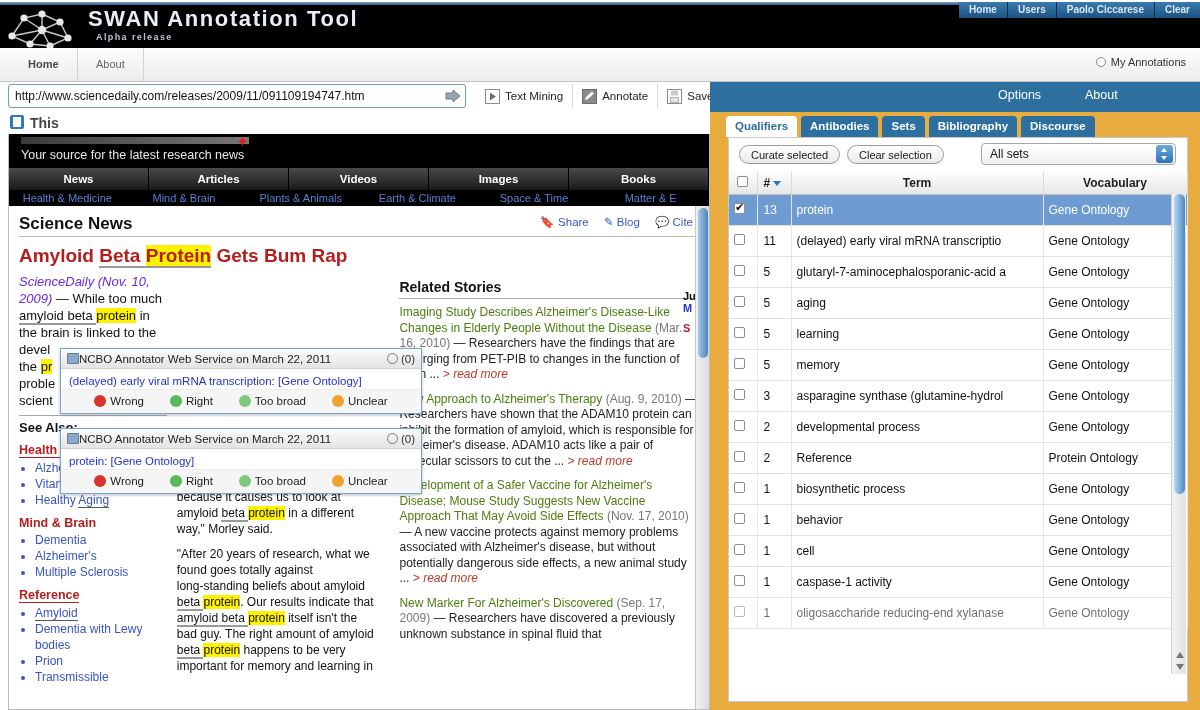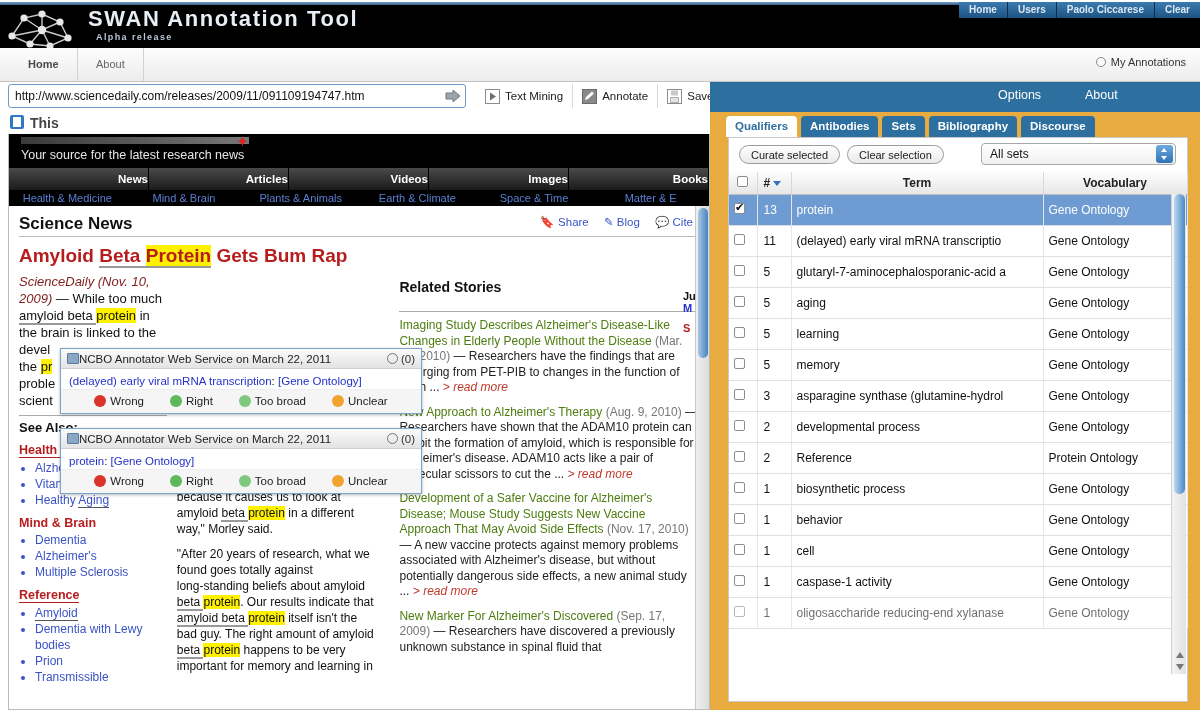--- a/index.html
+++ b/index.html
@@ -96,21 +96,21 @@
     background:#fff; border:1px solid #bbb; border-top:none; overflow:hidden;
   }
   
   .sd-head { position:absolute; left:0; top:0; width:700px; height:72px; background:#000; overflow:hidden;}
   .sd-logo-line { position:absolute; left:12px; top:3px; width:228px; height:7px;
      background:linear-gradient(to right,#3a3a3a,#777); }
   .sd-redmark { position:absolute; left:228px; top:0px; width:12px; height:12px; color:#d22; font-size:13px; font-weight:bold;}
   .sd-tag { position:absolute; left:12px; top:14px; color:#e6e6e6; font-size:12.5px; }
   .sd-mainnav { position:absolute; left:0; top:34px; width:700px; height:22px; display:flex; }
   .sd-mainnav .mn {
-     flex:1; text-align:right; line-height:22px; color:#fff; font-size:11.5px; font-weight:bold;
+     flex:1; text-align:center; line-height:22px; color:#fff; font-size:11.5px; font-weight:bold;
      background:linear-gradient(to bottom,#4a4a4a,#1a1a1a); border-right:1px solid #000; cursor:pointer;
   }
   .sd-subnav { position:absolute; left:0; top:58px; width:700px; height:14px; display:flex; }
   .sd-subnav .sn { flex:1; text-align:center; color:#5b7fd4; font-size:11px; cursor:pointer; white-space:nowrap; overflow:hidden;}
 
   .sd-body { position:absolute; left:0; top:72px; width:700px; height:504px; background:#fff; padding:0 10px;}
   .sd-sciencenews { font-size:17px; font-weight:bold; color:#111; margin:8px 0 2px 0; }
   .sd-share { position:absolute; right:16px; top:9px; font-size:11.5px; color:#3a53c4; }
   .sd-share span.s { margin-left:12px; cursor:pointer; }
   .sd-rule { border-top:1px solid #bbb; margin:2px 0 8px 0; }
@@ -118,30 +118,30 @@
   .sd-title { color:#b81d1d; font-size:19px; font-weight:bold; margin:4px 0 6px 0; }
   .hl { background:#fff200; }
   .ul-gray { border-bottom:2px solid #999; }
 
   .sd-cols { display:flex; gap:10px; }
   .col-left { width:148px; }
   .col-mid  { width:213px; }
   .col-right{ width:300px; }
 
   .lead { font-size:13px; line-height:17px; color:#111; }
-  .lead i { color:#7f1d1d; }
+  .lead i { color:#6d28d9; }
 
   .seealso-h { font-size:13px; font-weight:bold; color:#111; border-top:1px solid #aaa; padding-top:4px; margin-top:6px;}
   .cat-h { color:#b81d1d; font-weight:bold; font-size:12.5px; margin-top:8px; }
   .cat-h.u { border-bottom:1px solid #b81d1d; display:inline-block; }
   ul.links { margin:2px 0 0 0; padding-left:16px; }
   ul.links li { color:#3a53c4; font-size:12px; line-height:16px; }
   ul.links li .u2 { border-bottom:1px solid #555; }
 
-  .rel-h { font-size:14px; font-weight:bold; color:#111; border-bottom:1px solid #aaa; padding-bottom:16px; margin:6px 0 6px 0;}
+  .rel-h { font-size:14px; font-weight:bold; color:#111; border-bottom:1px solid #aaa; padding-bottom:3px; margin:6px 0 6px 0;}
   .story { font-size:12px; line-height:15.5px; color:#222; margin-bottom:9px; }
   .story a { color:#4d7c0f; font-weight:normal; text-decoration:none; }
   .story .date { color:#777; font-weight:normal; }
   .rm { color:#c0392b; font-style:italic; }
 
   .quote { font-size:12px; line-height:16px; color:#111; margin-bottom:9px; }
 
   .rc-side { position:absolute; right:4px; top:84px; width:22px; font-size:11px; font-weight:bold; }
   .rc-side .j { color:#111; }
   .rc-side .m { color:#2431c8; }

